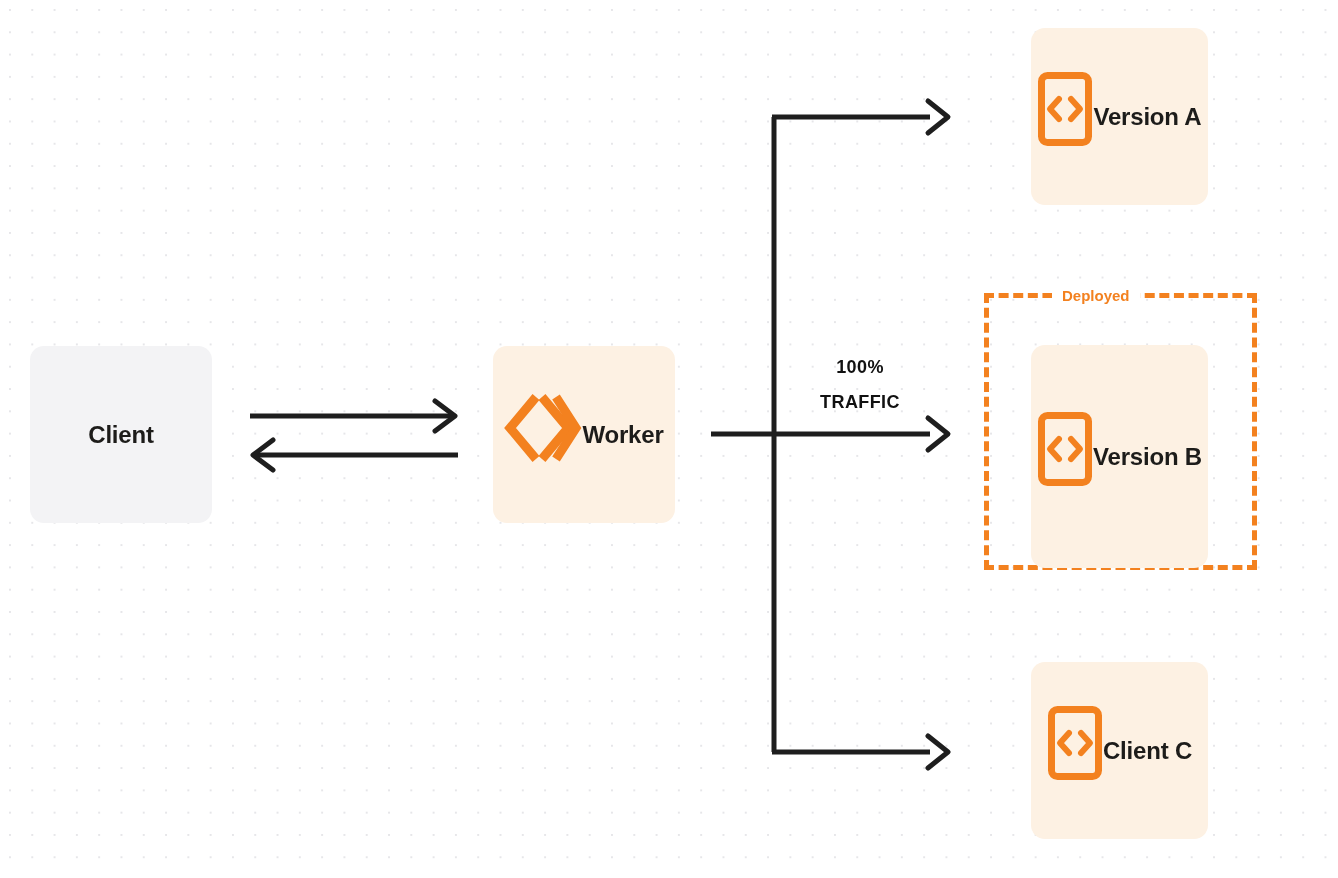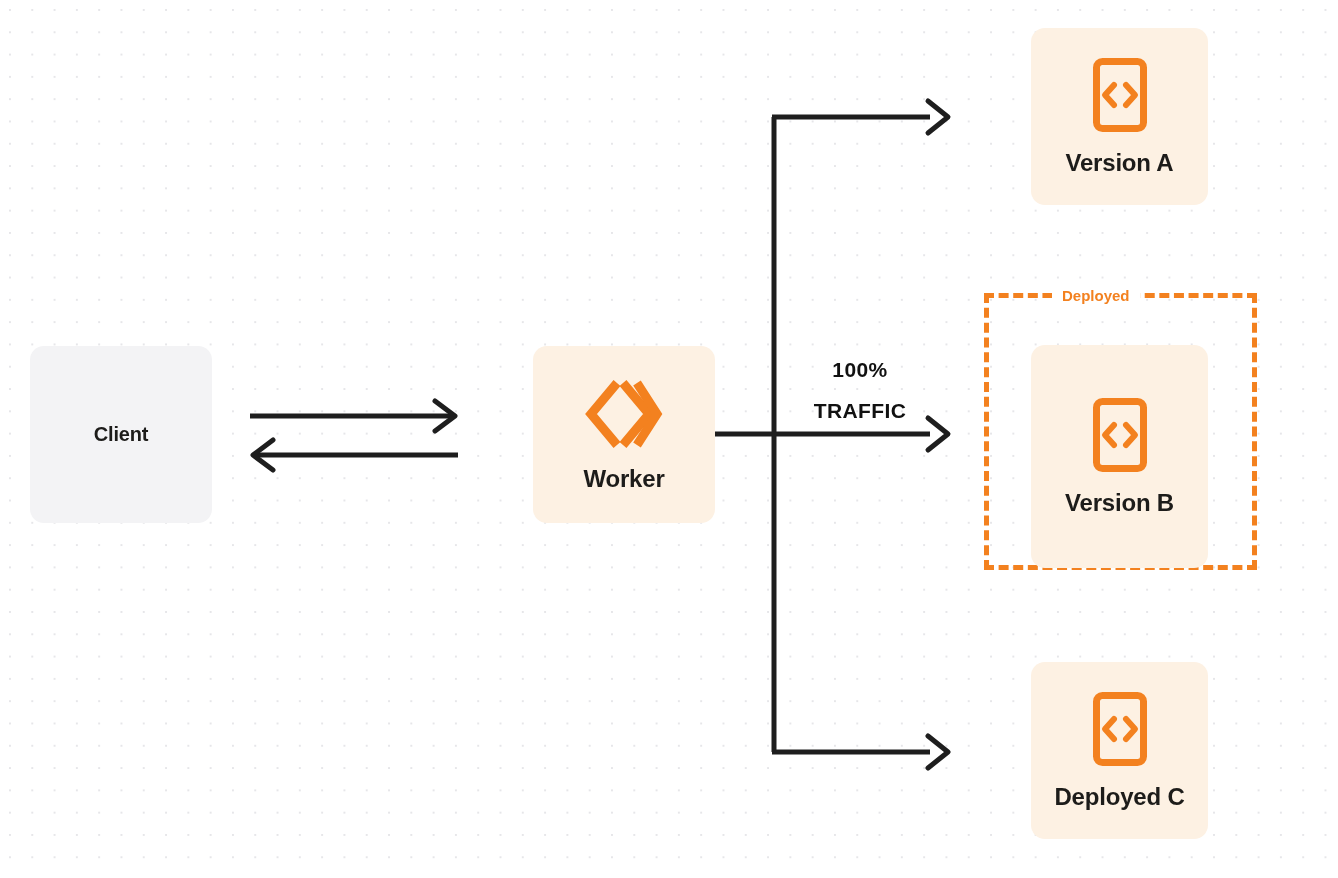--- a/index.html
+++ b/index.html
@@ -22,39 +22,39 @@
     background-image: radial-gradient(circle at 1px 1px, #e6e6e9 1.3px, transparent 1.4px);
     background-size: 22.3px 22.3px;
     background-position: 9px 9px;
   }
 
   
   .node {
     position: absolute;
     box-sizing: border-box;
     display: flex;
-    flex-direction: column;
+    flex-direction: row;
     align-items: center;
     justify-content: center;
     border-radius: 14px;
   }
   .node-label {
     font-size: 24px;
     font-weight: bold;
     color: #1d1c1a;
     letter-spacing: -0.2px;
     white-space: nowrap;
   }
 
   
   .node-client {
     background-color: #f3f3f5;
   }
   .node-client .node-label {
-    font-size: 20px;
+    font-size: 24px;
   }
 
   
   .node-cream {
     background-color: #fdf1e3;
   }
 
   .node-icon {
     display: block;
     line-height: 0;
@@ -77,21 +77,21 @@
     background-color: #ffffff;
     padding: 0 10px;
     white-space: nowrap;
     line-height: 1;
   }
 
   
   .edge-label {
     position: absolute;
     text-align: center;
-    font-size: 21px;
+    font-size: 18px;
     font-weight: bold;
     color: #111111;
     letter-spacing: 0.4px;
     line-height: 1.95;
     white-space: nowrap;
   }
 
   
   #wires {
     position: absolute;
@@ -141,21 +141,21 @@
 
   <div class="edge-label" style="left:795px; top:350px; width:130px;">
     <div>100%</div>
     <div>TRAFFIC</div>
   </div>
 
   <div class="node node-client" style="left:30px; top:346px; width:182px; height:177px;">
     <span class="node-label">Client</span>
   </div>
 
-  <div class="node node-cream" style="left:493px; top:346px; width:182px; height:177px;margin-left:40px;">
+  <div class="node node-cream" style="left:493px; top:346px; width:182px; height:177px;">
     <span class="node-icon worker-icon">
       <svg width="78" height="74" viewBox="0 0 78 74" xmlns="http://www.w3.org/2000/svg">
 
         <polyline points="32,6 6,37 32,68" fill="none" stroke="#f3811f" stroke-width="9" stroke-linecap="butt" stroke-linejoin="miter"></polyline>
 
         <polyline points="38,6 64,37 38,68" fill="none" stroke="#f3811f" stroke-width="9" stroke-linecap="butt" stroke-linejoin="miter"></polyline>
 
         <polyline points="52,6 72,37 52,68" fill="none" stroke="#f3811f" stroke-width="9" stroke-linecap="butt" stroke-linejoin="miter"></polyline>
       </svg>
     </span>
@@ -189,16 +189,16 @@
   </div>
 
   <div class="node node-cream" style="left:1031px; top:662px; width:177px; height:177px;">
     <span class="node-icon version-icon">
       <svg width="56" height="76" viewBox="0 0 56 76" xmlns="http://www.w3.org/2000/svg">
         <rect x="4.5" y="4.5" width="47" height="67" rx="6" ry="6" fill="none" stroke="#f3811f" stroke-width="7"></rect>
         <polyline points="22,28 13,38 22,48" fill="none" stroke="#f3811f" stroke-width="6" stroke-linecap="round" stroke-linejoin="round"></polyline>
         <polyline points="34,28 43,38 34,48" fill="none" stroke="#f3811f" stroke-width="6" stroke-linecap="round" stroke-linejoin="round"></polyline>
       </svg>
     </span>
-    <span class="node-label">Deployed C</span>
+    <span class="node-label">Client C</span>
   </div>
 
 </div>
 
 </body></html>

